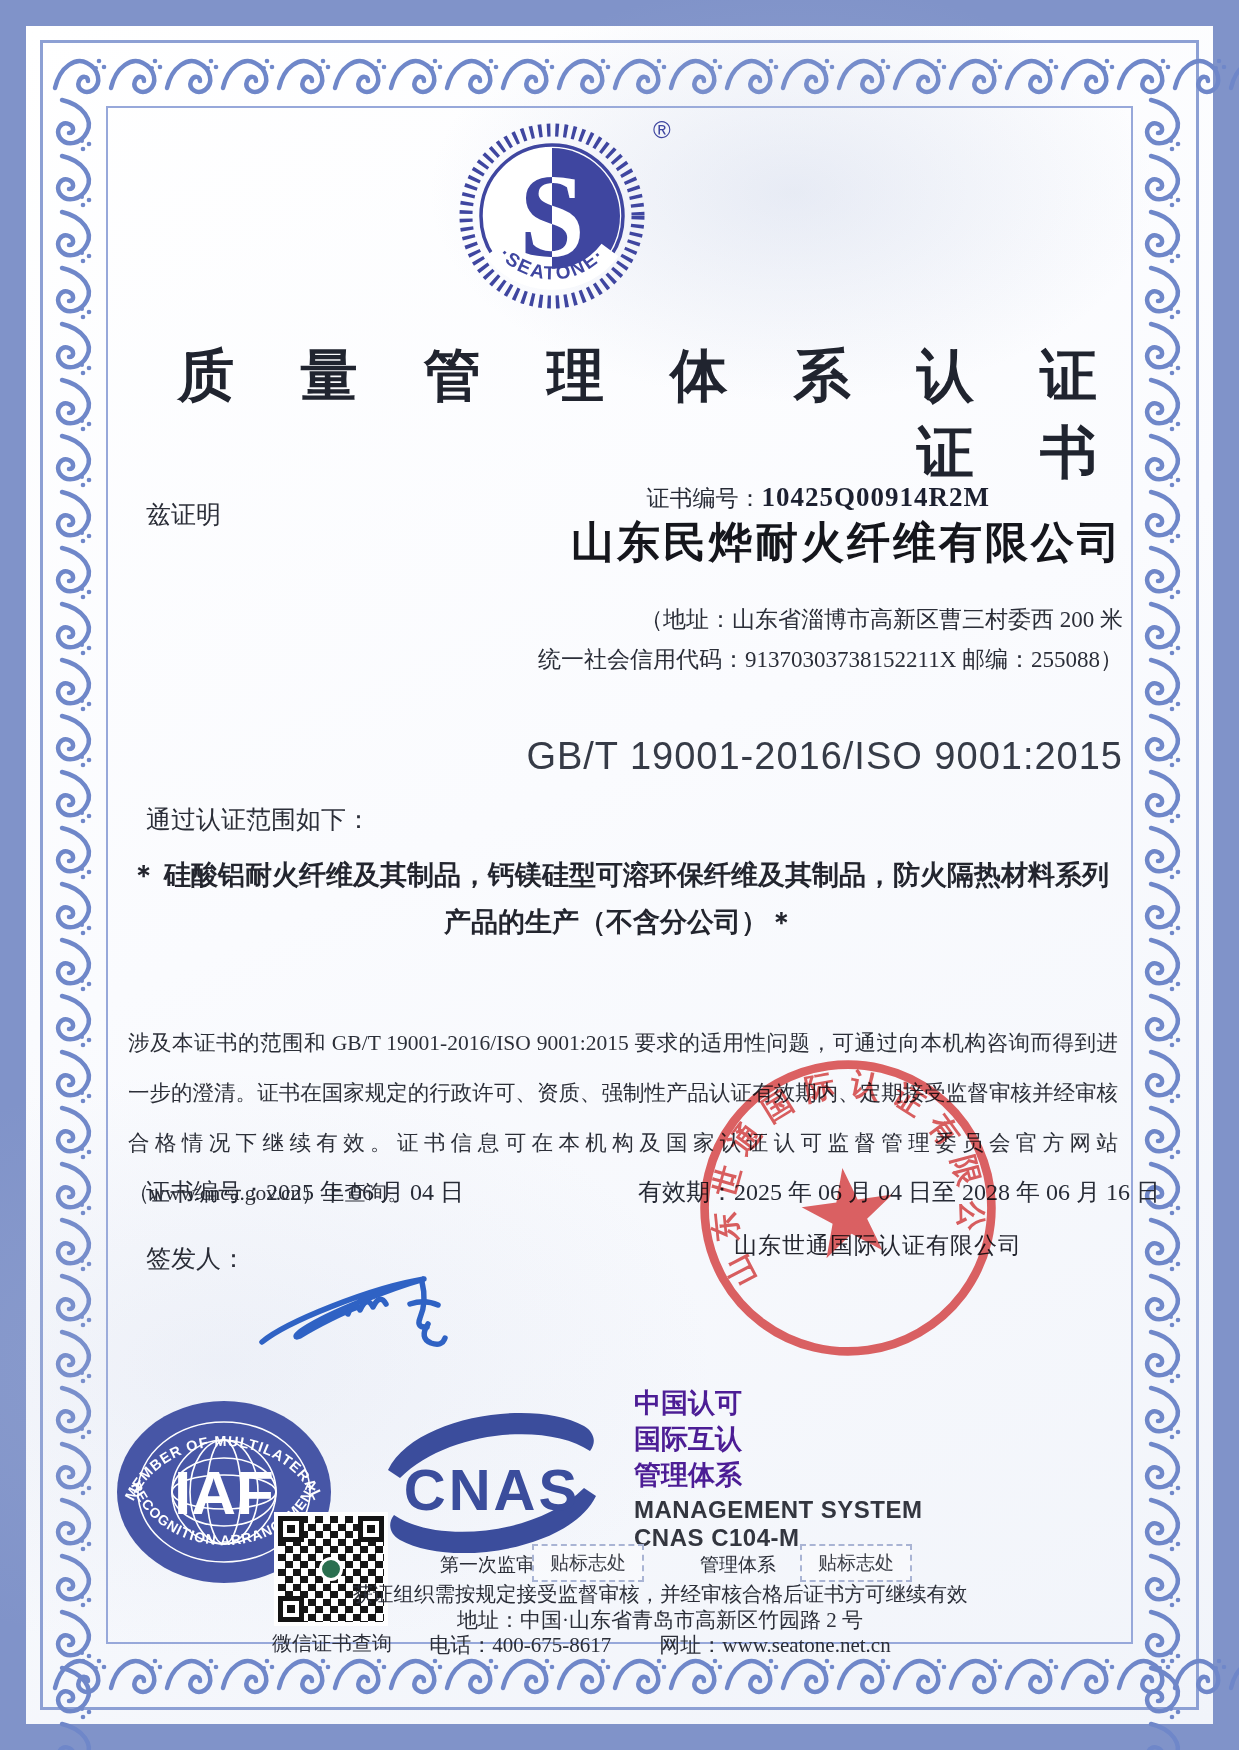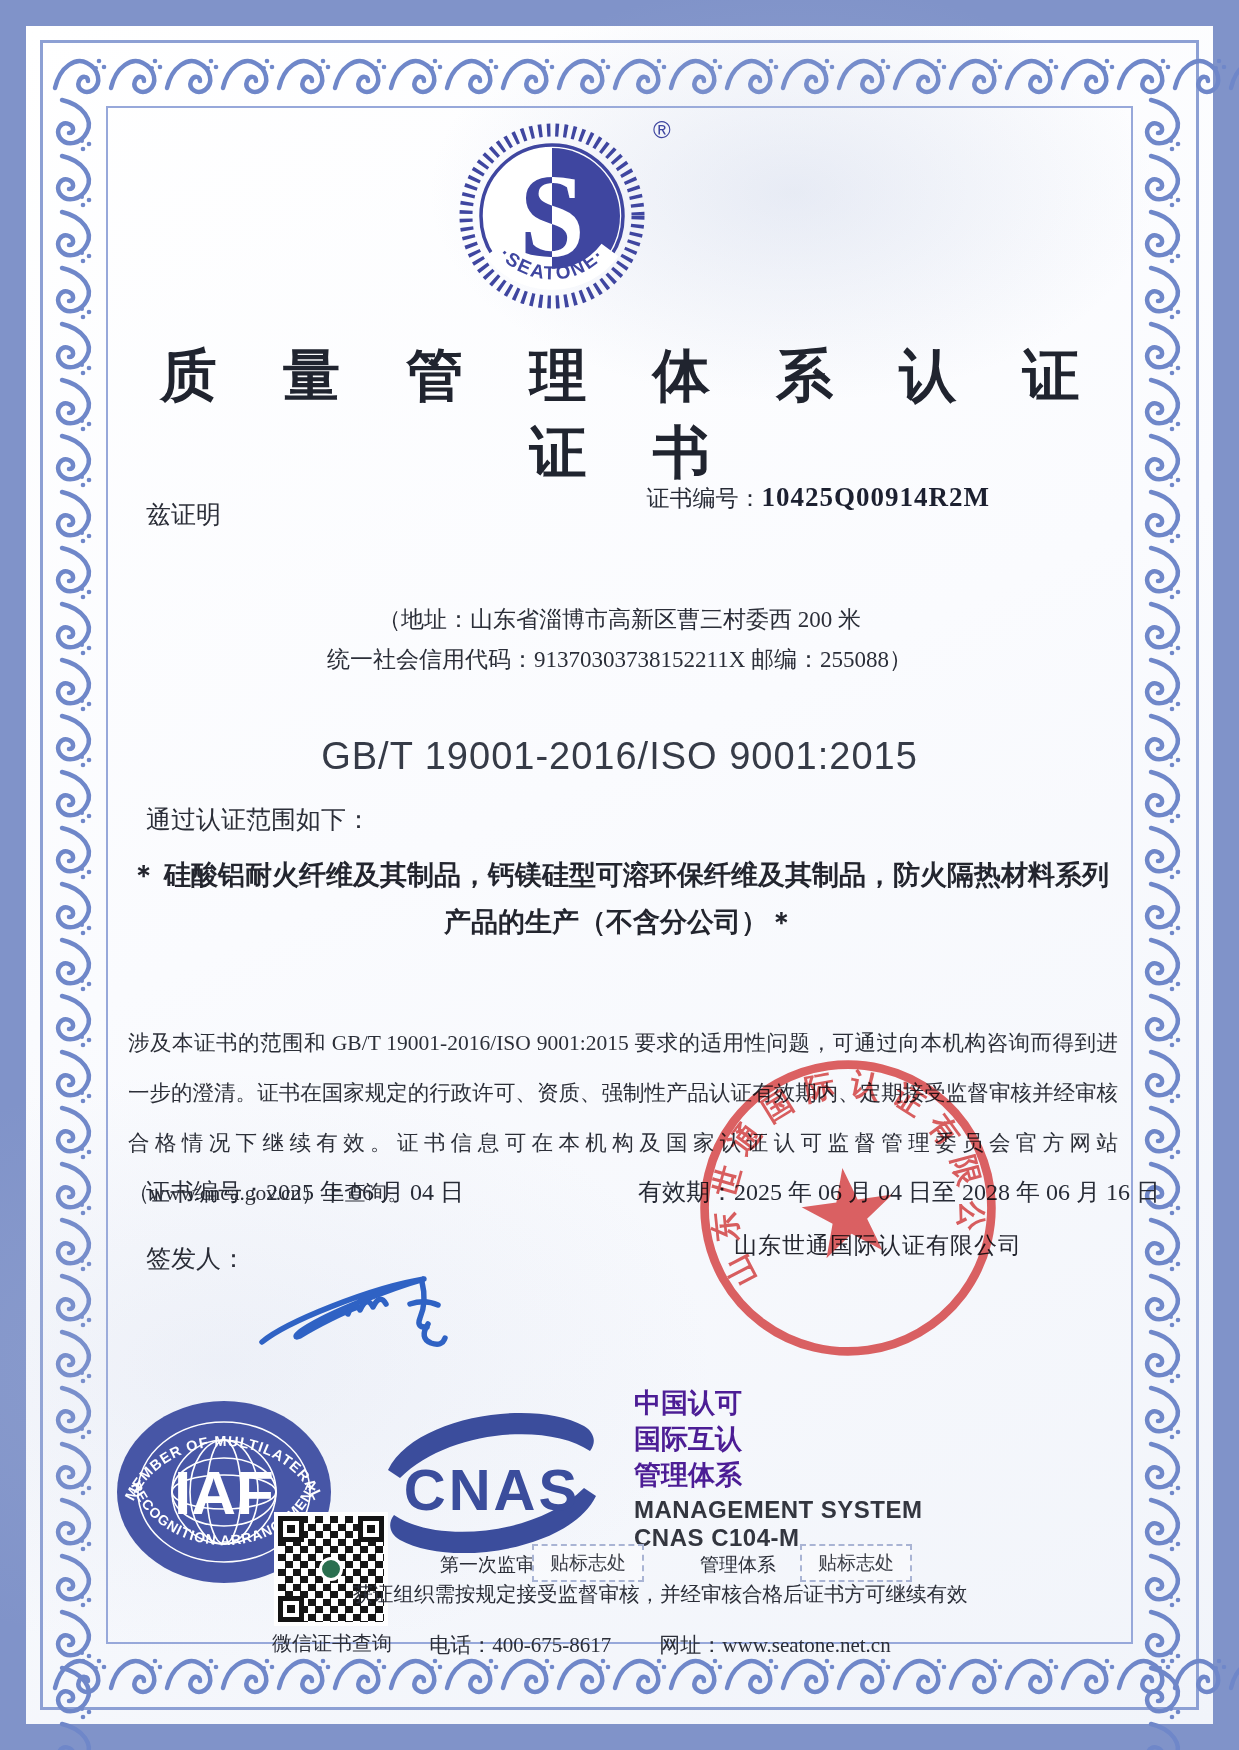--- a/index.html
+++ b/index.html
@@ -12,21 +12,21 @@
   .shade1{position:absolute;inset:0;background:radial-gradient(ellipse 520px 300px at 64% 11%,rgba(176,189,219,0.28),transparent 70%);pointer-events:none;}
   .shade2{position:absolute;inset:0;background:radial-gradient(ellipse 700px 420px at 18% 78%,rgba(190,200,224,0.18),transparent 70%);pointer-events:none;}
   .line-outer{position:absolute;inset:40px;border:3px solid #8da0d4;}
   .line-inner{position:absolute;inset:106px;border:2px solid #97a8da;}
   .orn{position:absolute;}
   .orn-top{left:52px;right:52px;top:52px;height:46px;}
   .orn-bottom{left:52px;right:52px;bottom:52px;height:46px;}
   .orn-left{left:52px;top:97px;bottom:97px;width:46px;}
   .orn-right{right:52px;top:97px;bottom:97px;width:46px;}
   .abs{position:absolute;}
-  .ctr{left:116px;right:116px;text-align:center;}
+  .ctr{left:116px;right:116px;text-align:right;}
   .label{font-size:25px;color:#2b2e38;}
   .title{top:338px;font-size:57px;font-weight:bold;color:#20242f;letter-spacing:26px;padding-left:26px;}
   .certno{top:442px;right:249px;font-size:23px;color:#272b36;white-space:nowrap;margin-top:40px;}
   .certno b{font-size:27px;letter-spacing:1px;color:#1c2030;}
   .company{top:514px;font-size:43px;font-weight:bold;color:#15161c;letter-spacing:3px;}
   .addr{font-size:23px;color:#2b2e38;}
   .standard{top:735px;font-family:"Liberation Sans","DejaVu Sans",sans-serif;font-size:38px;color:#363b47;letter-spacing:1px;}
   .scope{top:852px;left:120px;right:120px;text-align:center;font-size:27px;font-weight:bold;line-height:1.75;color:#23252e;}
   .note{top:1018px;left:128px;width:990px;font-size:21.5px;line-height:2.33;text-align:justify;color:#2c2f38;}
   .dateline{font-size:24px;color:#272b36;white-space:nowrap;}
@@ -131,20 +131,21 @@
     </text>
     <text x="213" y="34" font-size="24" font-family="Liberation Sans, DejaVu Sans, sans-serif" fill="#3f46a0">®</text>
   </svg>
 
   <div class="abs ctr title">质 量 管 理 体 系 认 证 证 书</div>
   <div class="abs certno">
     <span>证书编号：</span><b>10425Q00914R2M</b>
   </div>
 
   <div class="abs label" style="left:146px;top:498px;">兹证明</div>
+  <div class="abs ctr company">山东民烨耐火纤维有限公司</div>
   <div class="abs ctr addr" style="top:604px;">（地址：山东省淄博市高新区曹三村委西 200 米</div>
   <div class="abs ctr addr" style="top:644px;">统一社会信用代码：91370303738152211X 邮编：255088）</div>
 
   <div class="abs ctr standard">GB/T 19001-2016/ISO 9001:2015</div>
 
   <div class="abs label" style="left:146px;top:803px;">通过认证范围如下：</div>
   <div class="abs scope">＊ 硅酸铝耐火纤维及其制品，钙镁硅型可溶环保纤维及其制品，防火隔热材料系列产品的生产（不含分公司）＊</div>
 
   <div class="abs note">涉及本证书的范围和 GB/T 19001-2016/ISO 9001:2015 要求的适用性问题，可通过向本机构咨询而得到进一步的澄清。证书在国家规定的行政许可、资质、强制性产品认证有效期内、定期接受监督审核并经审核合格情况下继续有效。证书信息可在本机构及国家认证认可监督管理委员会官方网站（www.cnca.gov.cn）上查询。</div>
 
@@ -222,17 +223,18 @@
     <div class="qr-logo"></div>
   </div>
   <div class="abs qr-caption">微信证书查询</div>
 
   <div class="abs audit-label" style="left:440px;top:1552px;">第一次监审</div>
   <div class="abs sticker-box" style="left:532px;top:1544px;">贴标志处</div>
   <div class="abs audit-label" style="left:700px;top:1552px;">管理体系</div>
   <div class="abs sticker-box" style="left:800px;top:1544px;">贴标志处</div>
 
   <div class="abs notice">获证组织需按规定接受监督审核，并经审核合格后证书方可继续有效</div>
+  <div class="abs orgaddr">地址：中国·山东省青岛市高新区竹园路 2 号</div>
   <div class="abs phones">
     <span><span>电话：</span><span>400-675-8617</span></span>
     <span><span>网址：</span><span>www.seatone.net.cn</span></span>
   </div>
 </div>
 
 </body></html>

